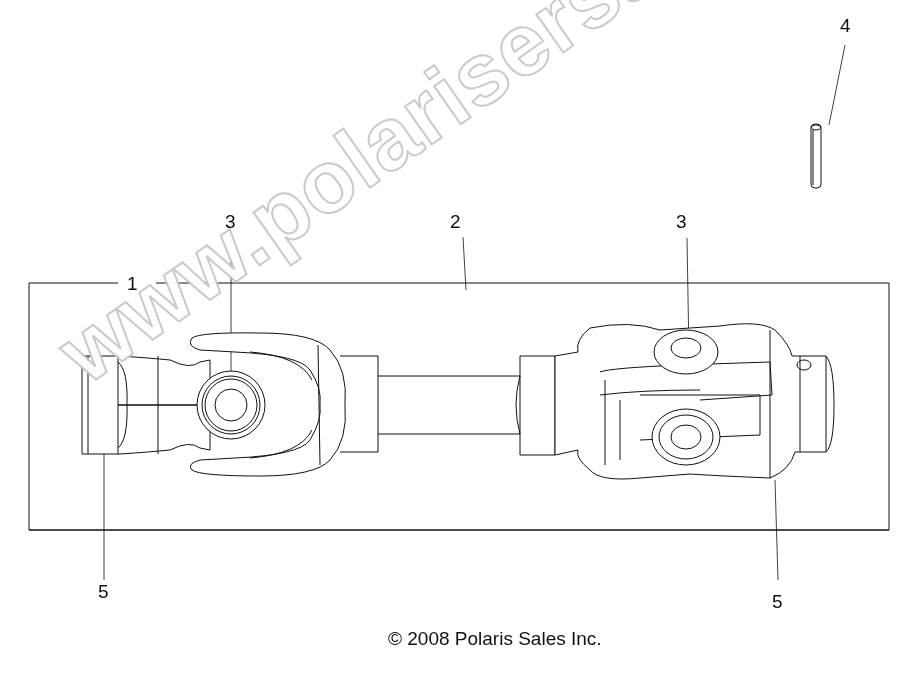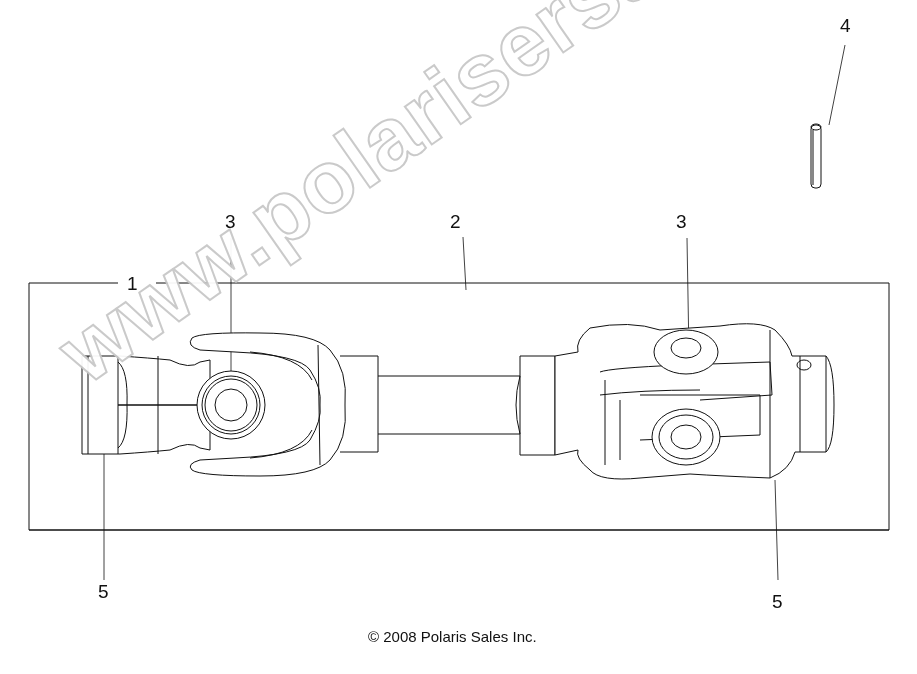--- a/index.html
+++ b/index.html
@@ -1,19 +1,19 @@
 <!DOCTYPE html>
 <html><head>
 <meta charset="utf-8">
 <style>
   html, body { margin:0; padding:0; background:#ffffff; }
   body { width:917px; height:674px; position:relative; overflow:hidden; font-family:"Liberation Sans", sans-serif; }
   svg { position:absolute; left:0; top:0; }
   .callout { position:absolute; font-family:"Liberation Sans", sans-serif; font-size:19px; color:#111; line-height:1; }
-  .copyright { position:absolute; left:368px; top:628px; font-size:15px; color:#111; font-family:"Liberation Sans", sans-serif; }
+  .copyright { position:absolute; left:388px; top:628px; font-size:19px; color:#111; font-family:"Liberation Sans", sans-serif; }
   .watermark { position:absolute; left:40px; top:320px; font-family:"Liberation Sans", sans-serif; font-weight:bold; font-size:88px;
     color:#ffffff; -webkit-text-stroke:2px #c8c8c8; transform-origin:0 0; transform:rotate(-35deg); white-space:nowrap; letter-spacing:1px; opacity:0.95; }
 </style>
 </head>
 <body>
 
 <svg width="917" height="674" viewBox="0 0 917 674" fill="none" stroke="#111" stroke-width="1">
 
   <g>
     <line x1="29" y1="283" x2="118" y2="283"></line>

